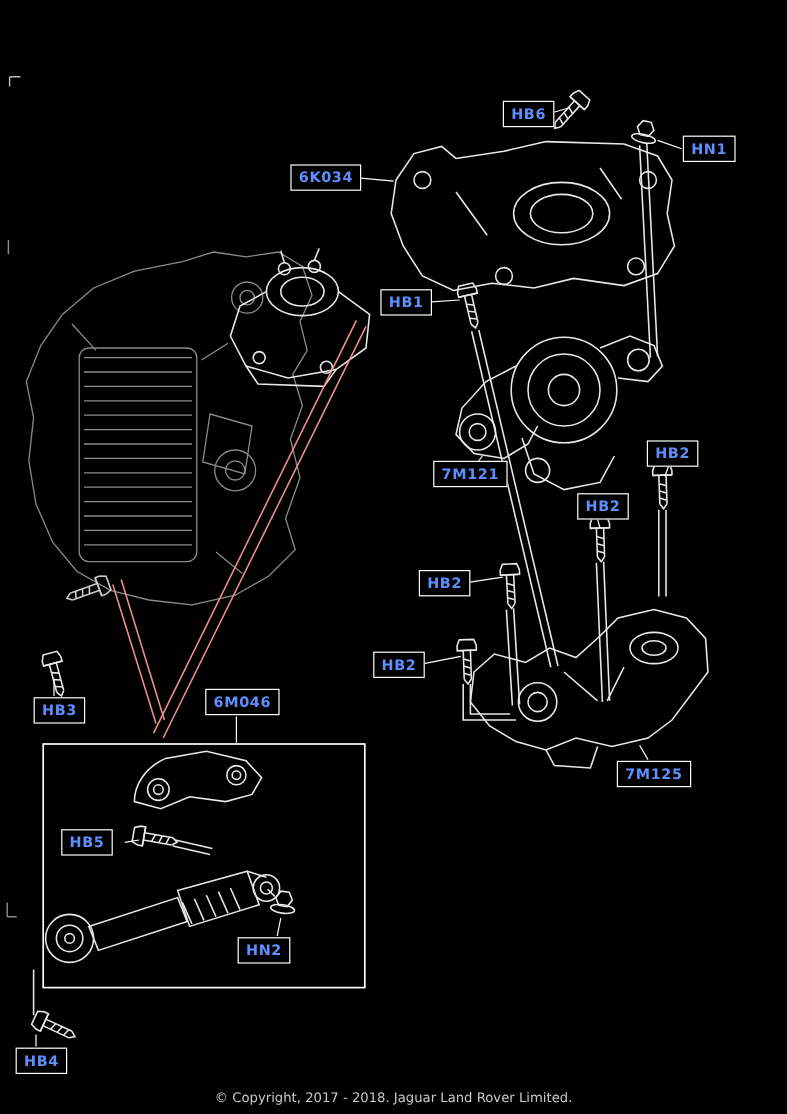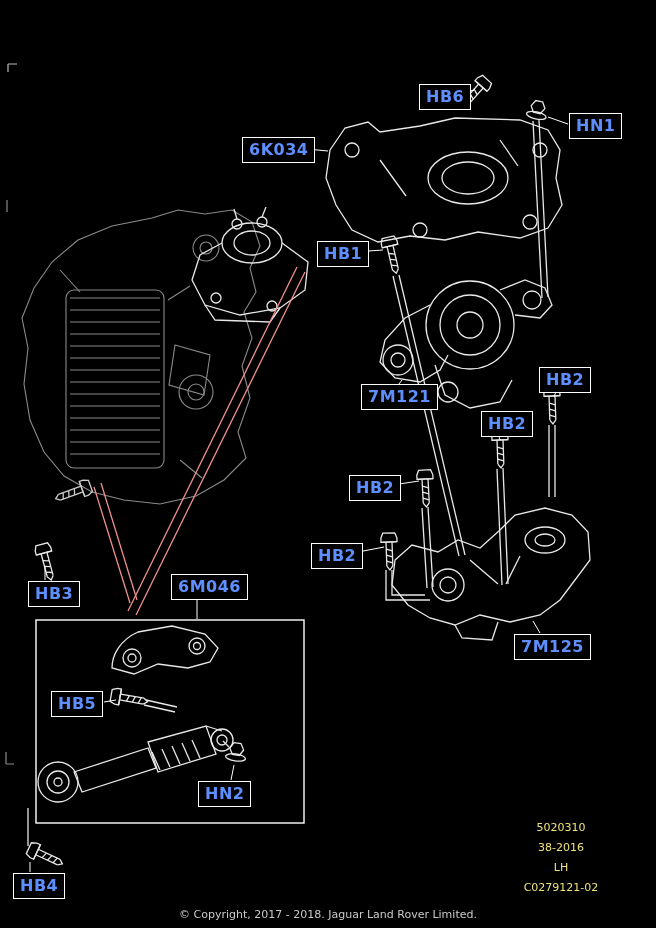--- a/index.html
+++ b/index.html
@@ -3,21 +3,21 @@
 <meta charset="utf-8">
 <style>
   html,body{margin:0;padding:0;background:#000;}
   .canvas{
     position:relative;width:656px;height:928px;background:#000;
     overflow:hidden;font-family:"DejaVu Sans",sans-serif;
   }
   .art{position:absolute;left:0;top:0;}
   .callout{
     position:absolute;border:1px solid #ffffff;background:#000000;
-    color:#5f8fff;font-size:16px;font-weight:bold;line-height:1;
+    color:#5f8fff;font-size:12px;font-weight:bold;line-height:1;
     padding:4px 6px;letter-spacing:.5px;cursor:pointer;white-space:nowrap;
   }
   .notes{
     position:absolute;left:503px;top:818px;width:116px;text-align:center;
     color:#efe27c;font-size:11px;line-height:20px;
   }
   .copyright{
     position:absolute;left:50%;transform:translateX(-50%);top:888px;
     color:#c9c9c9;font-size:11px;white-space:nowrap;margin-top:20px;
   }
@@ -209,22 +209,16 @@
   <div class="callout" style="left:481px;top:411px">HB2</div>
   <div class="callout" style="left:349px;top:475px">HB2</div>
   <div class="callout" style="left:311px;top:543px">HB2</div>
   <div class="callout" style="left:28px;top:581px">HB3</div>
   <div class="callout" style="left:171px;top:574px">6M046</div>
   <div class="callout" style="left:51px;top:691px">HB5</div>
   <div class="callout" style="left:198px;top:781px">HN2</div>
   <div class="callout" style="left:13px;top:873px">HB4</div>
   <div class="callout" style="left:514px;top:634px">7M125</div>
 
-  <div class="notes">
-    <div>5020310</div>
-    <div>38-2016</div>
-    <div>LH</div>
-    <div>C0279121-02</div>
-  </div>
 
   <div class="copyright">© Copyright, 2017 - 2018. Jaguar Land Rover Limited.</div>
 
 </div>
 
 </body></html>

